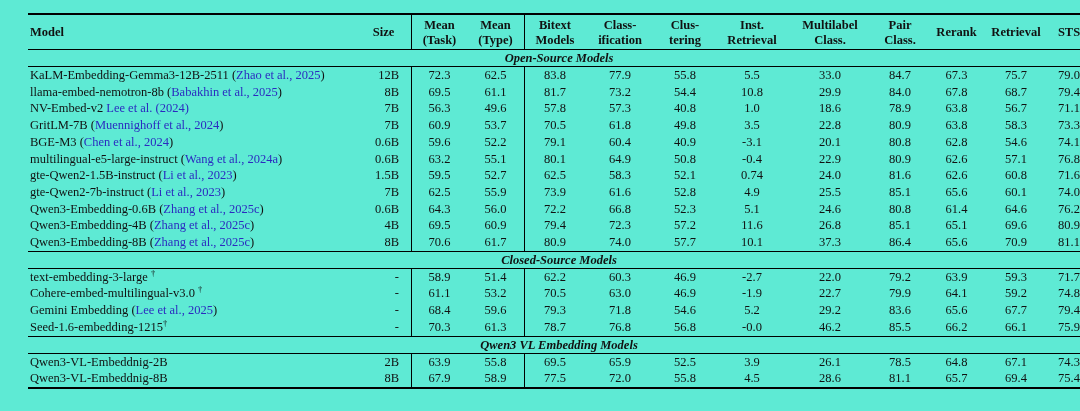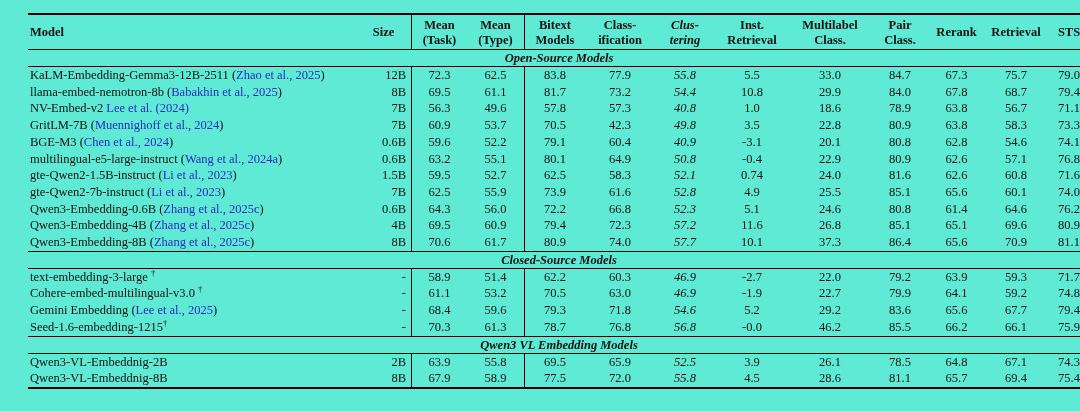--- a/index.html
+++ b/index.html
@@ -15,37 +15,37 @@
   }
   thead tr{border-bottom:1.5px solid #000;}
   th,td{padding:0;font-size:12.5px;white-space:nowrap;overflow:hidden;}
   th{font-weight:bold;vertical-align:middle;padding:3px 0 2px 0;}
   th .hline{line-height:14.5px;text-align:center;}
   th.col-model .hline{text-align:left;padding-left:2px;}
   th.col-size .hline{padding-right:5px;}
   td{line-height:16.7px;}
   td.num{text-align:center;}
   td.col-model{text-align:left;padding-left:2px;margin-left:8px;}
-  td.col-size{text-align:right;padding-right:5px;}
+  td.col-size{text-align:right;padding-right:12px;}
   th.vline,td.vline{border-left:1px solid #000;}
   tr.section-row td{
     text-align:center;font-weight:bold;font-style:italic;
     border-top:1px solid #000;border-bottom:1px solid #000;
     line-height:16px;font-size:12.5px;
   }
   .cite{color:#2b2bc0;}
   sup.dagger{font-size:8.5px;line-height:0;vertical-align:super;}
   
   .col-model{width:333px;}
   .col-size{width:50px;}
   .col-mean_task{width:55px;}
   .col-mean_type{width:57px;}
   .col-bitext{width:60px;}
   .col-class{width:70px;}
-  .col-clus{width:60px;font-style:italic;}
+  .col-clus{width:60px;}
   .col-inst{width:74px;}
   .col-multi{width:82px;}
   .col-pair{width:58px;}
   .col-rerank{width:55px;}
   .col-retr{width:64px;}
   .col-sts{width:42px;}
 </style>
 </head>
 <body>
 
@@ -150,21 +150,21 @@
           <td class="num col-rerank">63.8</td>
           <td class="num col-retr">56.7</td>
           <td class="num col-sts">71.1</td>
         </tr>
         <tr>
           <td class="col-model"><span>GritLM-7B</span> (<span class="cite">Muennighoff et al., 2024</span>)</td>
           <td class="col-size">7B</td>
           <td class="num col-mean_task vline">60.9</td>
           <td class="num col-mean_type">53.7</td>
           <td class="num col-bitext vline">70.5</td>
-          <td class="num col-class">42.3</td>
+          <td class="num col-class">61.8</td>
           <td class="num col-clus">49.8</td>
           <td class="num col-inst">3.5</td>
           <td class="num col-multi">22.8</td>
           <td class="num col-pair">80.9</td>
           <td class="num col-rerank">63.8</td>
           <td class="num col-retr">58.3</td>
           <td class="num col-sts">73.3</td>
         </tr>
         <tr>
           <td class="col-model"><span>BGE-M3</span> (<span class="cite">Chen et al., 2024</span>)</td>

